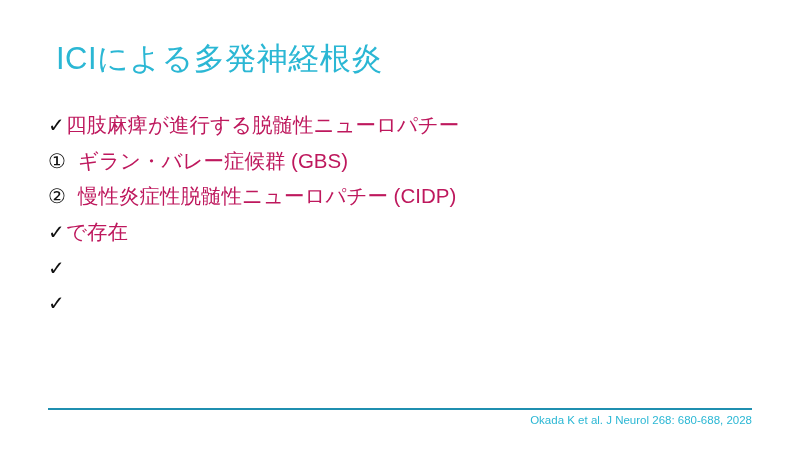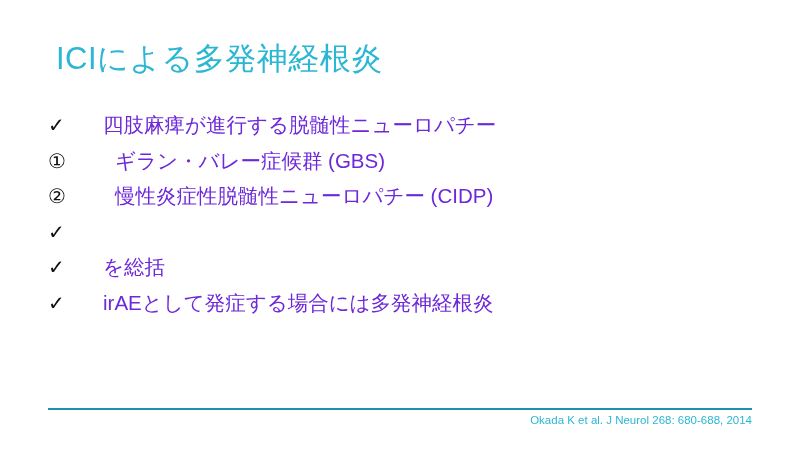--- a/index.html
+++ b/index.html
@@ -48,22 +48,21 @@
     width: 18px;
     font-size: 20px;
     color: #101010;
     line-height: 1.30;
   }
   .bullet-mark.num {
     width: 30px;
   }
   .bullet-text {
     flex: 1 1 auto;
-    color: #6d28d9;
-    margin-left: 37px;
+    color: #be185d;
   }
   .bullet-text .wrap2 {
     display: block;
   }
   .divider {
     position: absolute;
     left: 48px;
     top: 408px;
     width: 704px;
     height: 2px;
@@ -104,36 +103,35 @@
     <div class="bullet-row">
       <span class="bullet-mark num">②</span>
       <span class="bullet-text">
         <span> 慢性炎症性脱髄性ニューロパチー (CIDP)</span>
       </span>
     </div>
 
     <div class="bullet-row">
       <span class="bullet-mark">✓</span>
       <span class="bullet-text">
+        <span class="wrap2">で存在</span>
       </span>
     </div>
 
     <div class="bullet-row">
       <span class="bullet-mark">✓</span>
       <span class="bullet-text">
-        <span class="wrap2">を総括</span>
       </span>
     </div>
 
     <div class="bullet-row">
       <span class="bullet-mark">✓</span>
       <span class="bullet-text">
-        <span>irAEとして発症する場合には多発神経根炎</span>
       </span>
     </div>
 
   </div>
 
   <div class="divider"></div>
 
-  <div class="citation">Okada K et al. J Neurol 268: 680-688, 2014</div>
+  <div class="citation">Okada K et al. J Neurol 268: 680-688, 2028</div>
 
 </div>
 
 </body></html>

